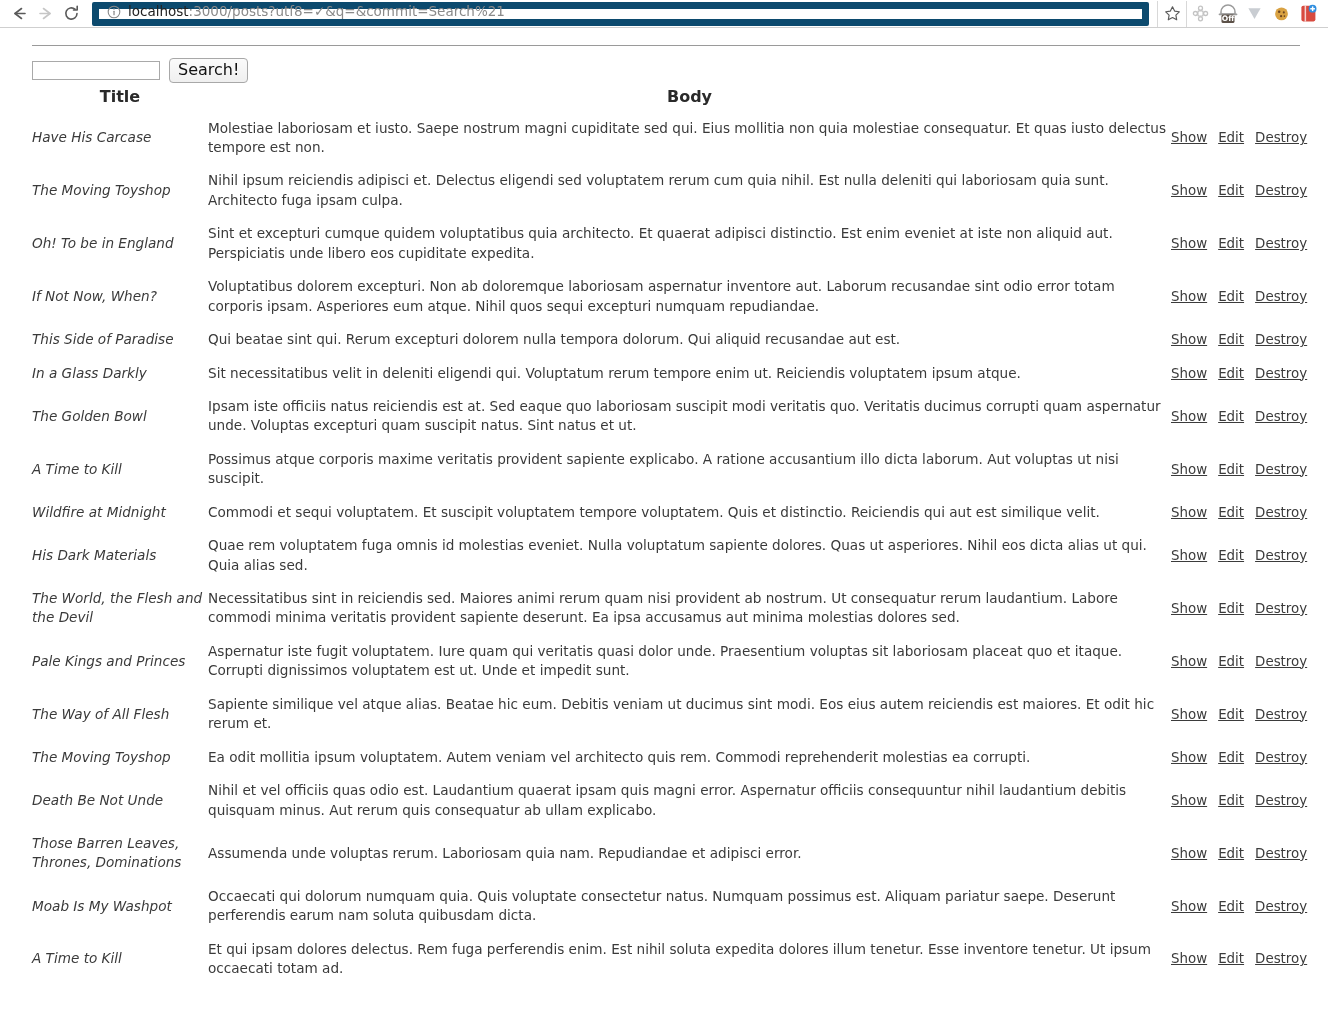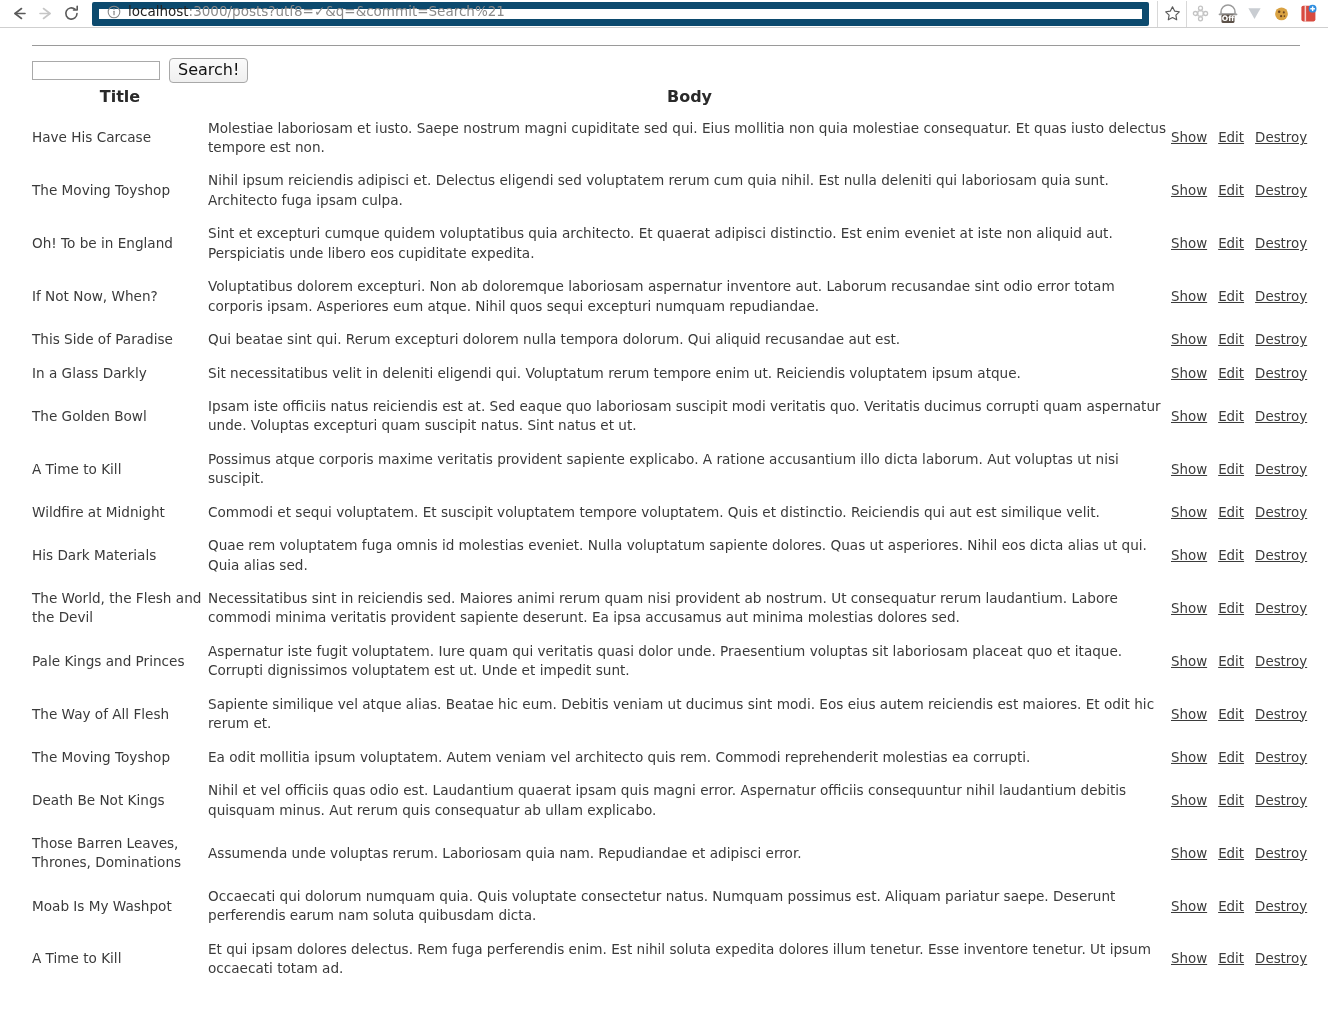--- a/index.html
+++ b/index.html
@@ -145,20 +145,21 @@
     font-size: 13.6px;
     color: #3a3a3a;
     vertical-align: middle;
     padding: 7px 0;
     line-height: 1.43;
     font-family: "DejaVu Sans", "Liberation Sans", sans-serif;
   }
   td.title-cell {
     padding-left: 8px;
     padding-right: 6px;
+    font-style: italic;
   }
   td.body-cell {
     padding-right: 16px;
   }
   td.actions-cell {
     text-align: right;
     white-space: nowrap;
     padding-right: 2px;
   }
   td.actions-cell a {
@@ -347,21 +348,21 @@
           <td class="title-cell">The Way of All Flesh</td>
           <td class="body-cell">Sapiente similique vel atque alias. Beatae hic eum. Debitis veniam ut ducimus sint modi. Eos eius autem reiciendis est maiores. Et odit hic rerum et.</td>
           <td class="actions-cell"><a href="#">Show</a><a href="#">Edit</a><a href="#">Destroy</a></td>
         </tr>
         <tr>
           <td class="title-cell">The Moving Toyshop</td>
           <td class="body-cell">Ea odit mollitia ipsum voluptatem. Autem veniam vel architecto quis rem. Commodi reprehenderit molestias ea corrupti.</td>
           <td class="actions-cell"><a href="#">Show</a><a href="#">Edit</a><a href="#">Destroy</a></td>
         </tr>
         <tr>
-          <td class="title-cell">Death Be Not Kings</td>
+          <td class="title-cell">Death Be Not Unde</td>
           <td class="body-cell">Nihil et vel officiis quas odio est. Laudantium quaerat ipsam quis magni error. Aspernatur officiis consequuntur nihil laudantium debitis quisquam minus. Aut rerum quis consequatur ab ullam explicabo.</td>
           <td class="actions-cell"><a href="#">Show</a><a href="#">Edit</a><a href="#">Destroy</a></td>
         </tr>
         <tr>
           <td class="title-cell">Those Barren Leaves, Thrones, Dominations</td>
           <td class="body-cell">Assumenda unde voluptas rerum. Laboriosam quia nam. Repudiandae et adipisci error.</td>
           <td class="actions-cell"><a href="#">Show</a><a href="#">Edit</a><a href="#">Destroy</a></td>
         </tr>
         <tr>
           <td class="title-cell">Moab Is My Washpot</td>

